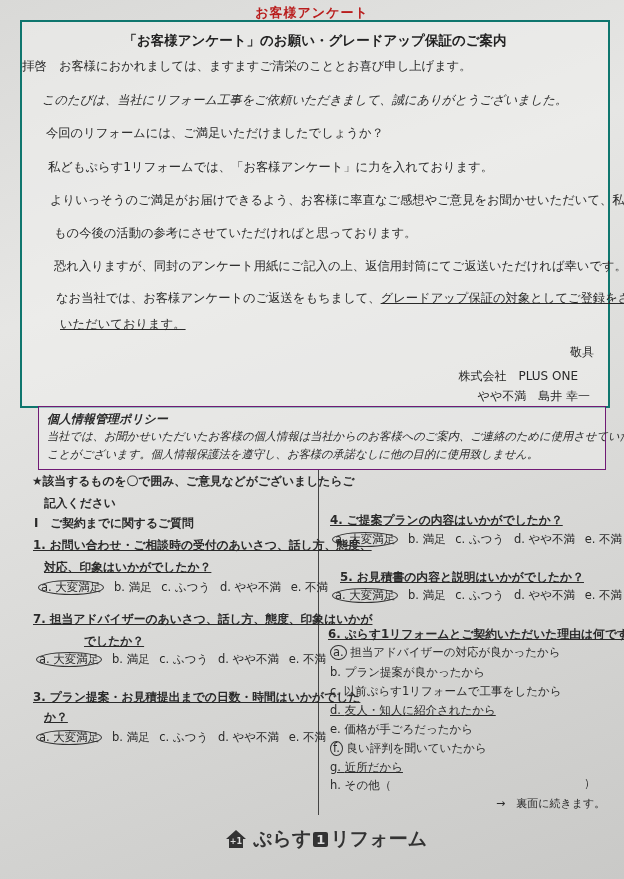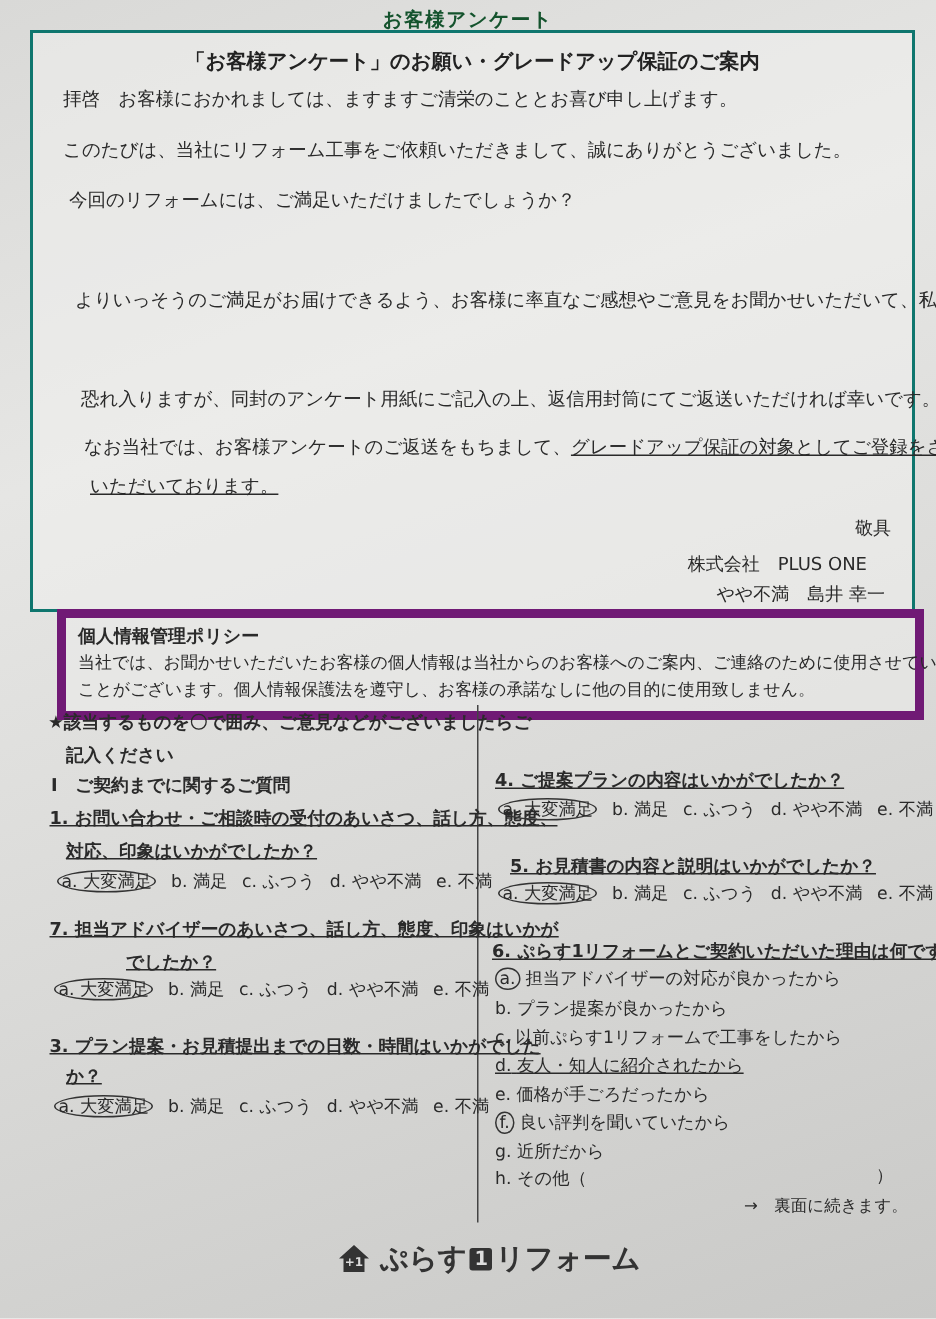--- a/index.html
+++ b/index.html
@@ -4,36 +4,36 @@
 <style>
   html, body { margin:0; padding:0; }
   body {
     width:624px; height:879px; overflow:hidden;
     background: linear-gradient(160deg, #d9d9d7 0%, #e6e6e4 30%, #dadad8 60%, #c9c9c7 100%);
     font-family: "DejaVu Sans", sans-serif;
     color:#2a2a2a; position:relative;
   }
   .page-header {
     position:absolute; top:4px; left:0; width:624px; text-align:center;
-    font-size:13px; font-weight:bold; color:#14532d;
+    font-size:13px; font-weight:bold; color:#b91c1c;
     letter-spacing:1px;
   }
   .letter-box {
     position:absolute; left:20px; top:20px; width:586px; height:384px;
     border:2px solid #0f766e; background:rgba(240,240,238,0.55);
   }
   .letter-title {
     text-align:center; font-weight:bold; font-size:13.5px; margin-top:10px; color:#222;
   }
   .para { font-size:12.3px; position:absolute; left:0; white-space:nowrap; }
   .underline { text-decoration:underline; }
   .closing { position:absolute; right:14px; font-size:12px; text-align:right; white-space:nowrap; }
   .policy-box {
     position:absolute; left:38px; top:406px; width:566px; height:62px;
-    border:6px solid #701a75; background:rgba(235,235,233,0.6);
+    border:1px solid #701a75; background:rgba(235,235,233,0.6);font-style:italic;
   }
   .policy-title { font-weight:bold; font-size:12px; position:absolute; left:8px; top:4px; }
   .policy-text { font-size:11.3px; position:absolute; left:8px; white-space:nowrap; }
   .divider { position:absolute; left:318px; top:470px; width:1px; height:345px; background:#444; }
   .q-text { position:absolute; font-size:11.8px; white-space:nowrap; }
   .q-title { text-decoration:underline; }
   .bold { font-weight:bold; }
   .choices { position:absolute; font-size:11.5px; white-space:nowrap; }
   .choice { margin-right:6px; }
   .circled { display:inline-block; border:1.2px solid #333; border-radius:50%; padding:0 2px; line-height:13px; }
@@ -46,24 +46,26 @@
     display:inline-block; width:22px; height:20px; margin-right:6px; position:relative;
   }
 </style>
 </head>
 <body>
 
 <div class="page-header">お客様アンケート</div>
 
 <div class="letter-box">
   <div class="letter-title">「お客様アンケート」のお願い・グレードアップ保証のご案内</div>
-  <div class="para" style="left:20px;top:36px;">拝啓　お客様におかれましては、ますますご清栄のこととお喜び申し上げます。</div>
-  <div class="para" style="left:20px;top:70px;">このたびは、当社にリフォーム工事をご依頼いただきまして、誠にありがとうございました。</div>
+  <div class="para" style="left:0;top:36px;">拝啓　お客様におかれましては、ますますご清栄のこととお喜び申し上げます。</div>
+  <div class="para" style="left:20px;top:70px;font-style:italic;">このたびは、当社にリフォーム工事をご依頼いただきまして、誠にありがとうございました。</div>
   <div class="para" style="left:24px;top:103px;">今回のリフォームには、ご満足いただけましたでしょうか？</div>
+  <div class="para" style="left:26px;top:137px;">私どもぷらす1リフォームでは、「お客様アンケート」に力を入れております。</div>
   <div class="para" style="left:28px;top:170px;">よりいっそうのご満足がお届けできるよう、お客様に率直なご感想やご意見をお聞かせいただいて、私ど</div>
+  <div class="para" style="left:32px;top:203px;">もの今後の活動の参考にさせていただければと思っております。</div>
   <div class="para" style="left:32px;top:236px;">恐れ入りますが、同封のアンケート用紙にご記入の上、返信用封筒にてご返送いただければ幸いです。</div>
   <div class="para" style="left:34px;top:268px;">
     <span>なお当社では、お客様アンケートのご返送をもちまして、</span><span class="underline">グレードアップ保証の対象としてご登録をさせて</span>
   </div>
   <div class="para underline" style="left:38px;top:294px;">いただいております。</div>
   <div class="closing" style="top:322px;">敬具</div>
   <div class="closing" style="top:346px;right:30px;">株式会社　PLUS ONE</div>
   <div class="closing" style="top:366px;right:18px;">やや不満　島井 幸一</div>
 </div>
 
@@ -127,21 +129,21 @@
   <span class="choice">e. 不満</span>
 </div>
 
 <div class="q-text q-title bold" style="left:328px;top:627px;">6. ぷらす1リフォームとご契約いただいた理由は何ですか？</div>
 <div class="opt" style="top:645px;"><span class="circled">a.</span> <span>担当アドバイザーの対応が良かったから</span></div>
 <div class="opt" style="top:665px;"><span>b.</span> <span>プラン提案が良かったから</span></div>
 <div class="opt" style="top:684px;"><span>c.</span> <span>以前ぷらす1リフォームで工事をしたから</span></div>
 <div class="opt" style="top:703px;text-decoration:underline;"><span>d.</span> <span>友人・知人に紹介されたから</span></div>
 <div class="opt" style="top:722px;"><span>e.</span> <span>価格が手ごろだったから</span></div>
 <div class="opt" style="top:741px;"><span class="circled">f.</span> <span>良い評判を聞いていたから</span></div>
-<div class="opt" style="top:760px;"><span>g.</span> <span>近所だから</span></div>
+<div class="opt" style="top:760px;text-decoration:underline;"><span>g.</span> <span>近所だから</span></div>
 <div class="opt" style="top:778px;"><span>h.</span> <span>その他（</span></div>
 <div class="q-text" style="left:584px;top:776px;font-size:11.5px;">）</div>
 <div class="q-text" style="left:496px;top:796px;font-size:11px;">→　裏面に続きます。</div>
 
 <div class="logo">
   <span class="logo-house">
     <svg width="22" height="20" viewBox="0 0 22 20">
         <path d="M11 1 L21 10 L18 10 L18 19 L4 19 L4 10 L1 10 Z" fill="#333"></path>
         <text x="11" y="15" font-size="8" fill="#ddd" text-anchor="middle" font-family="DejaVu Sans, sans-serif" font-weight="bold">+1</text>
       </svg>

